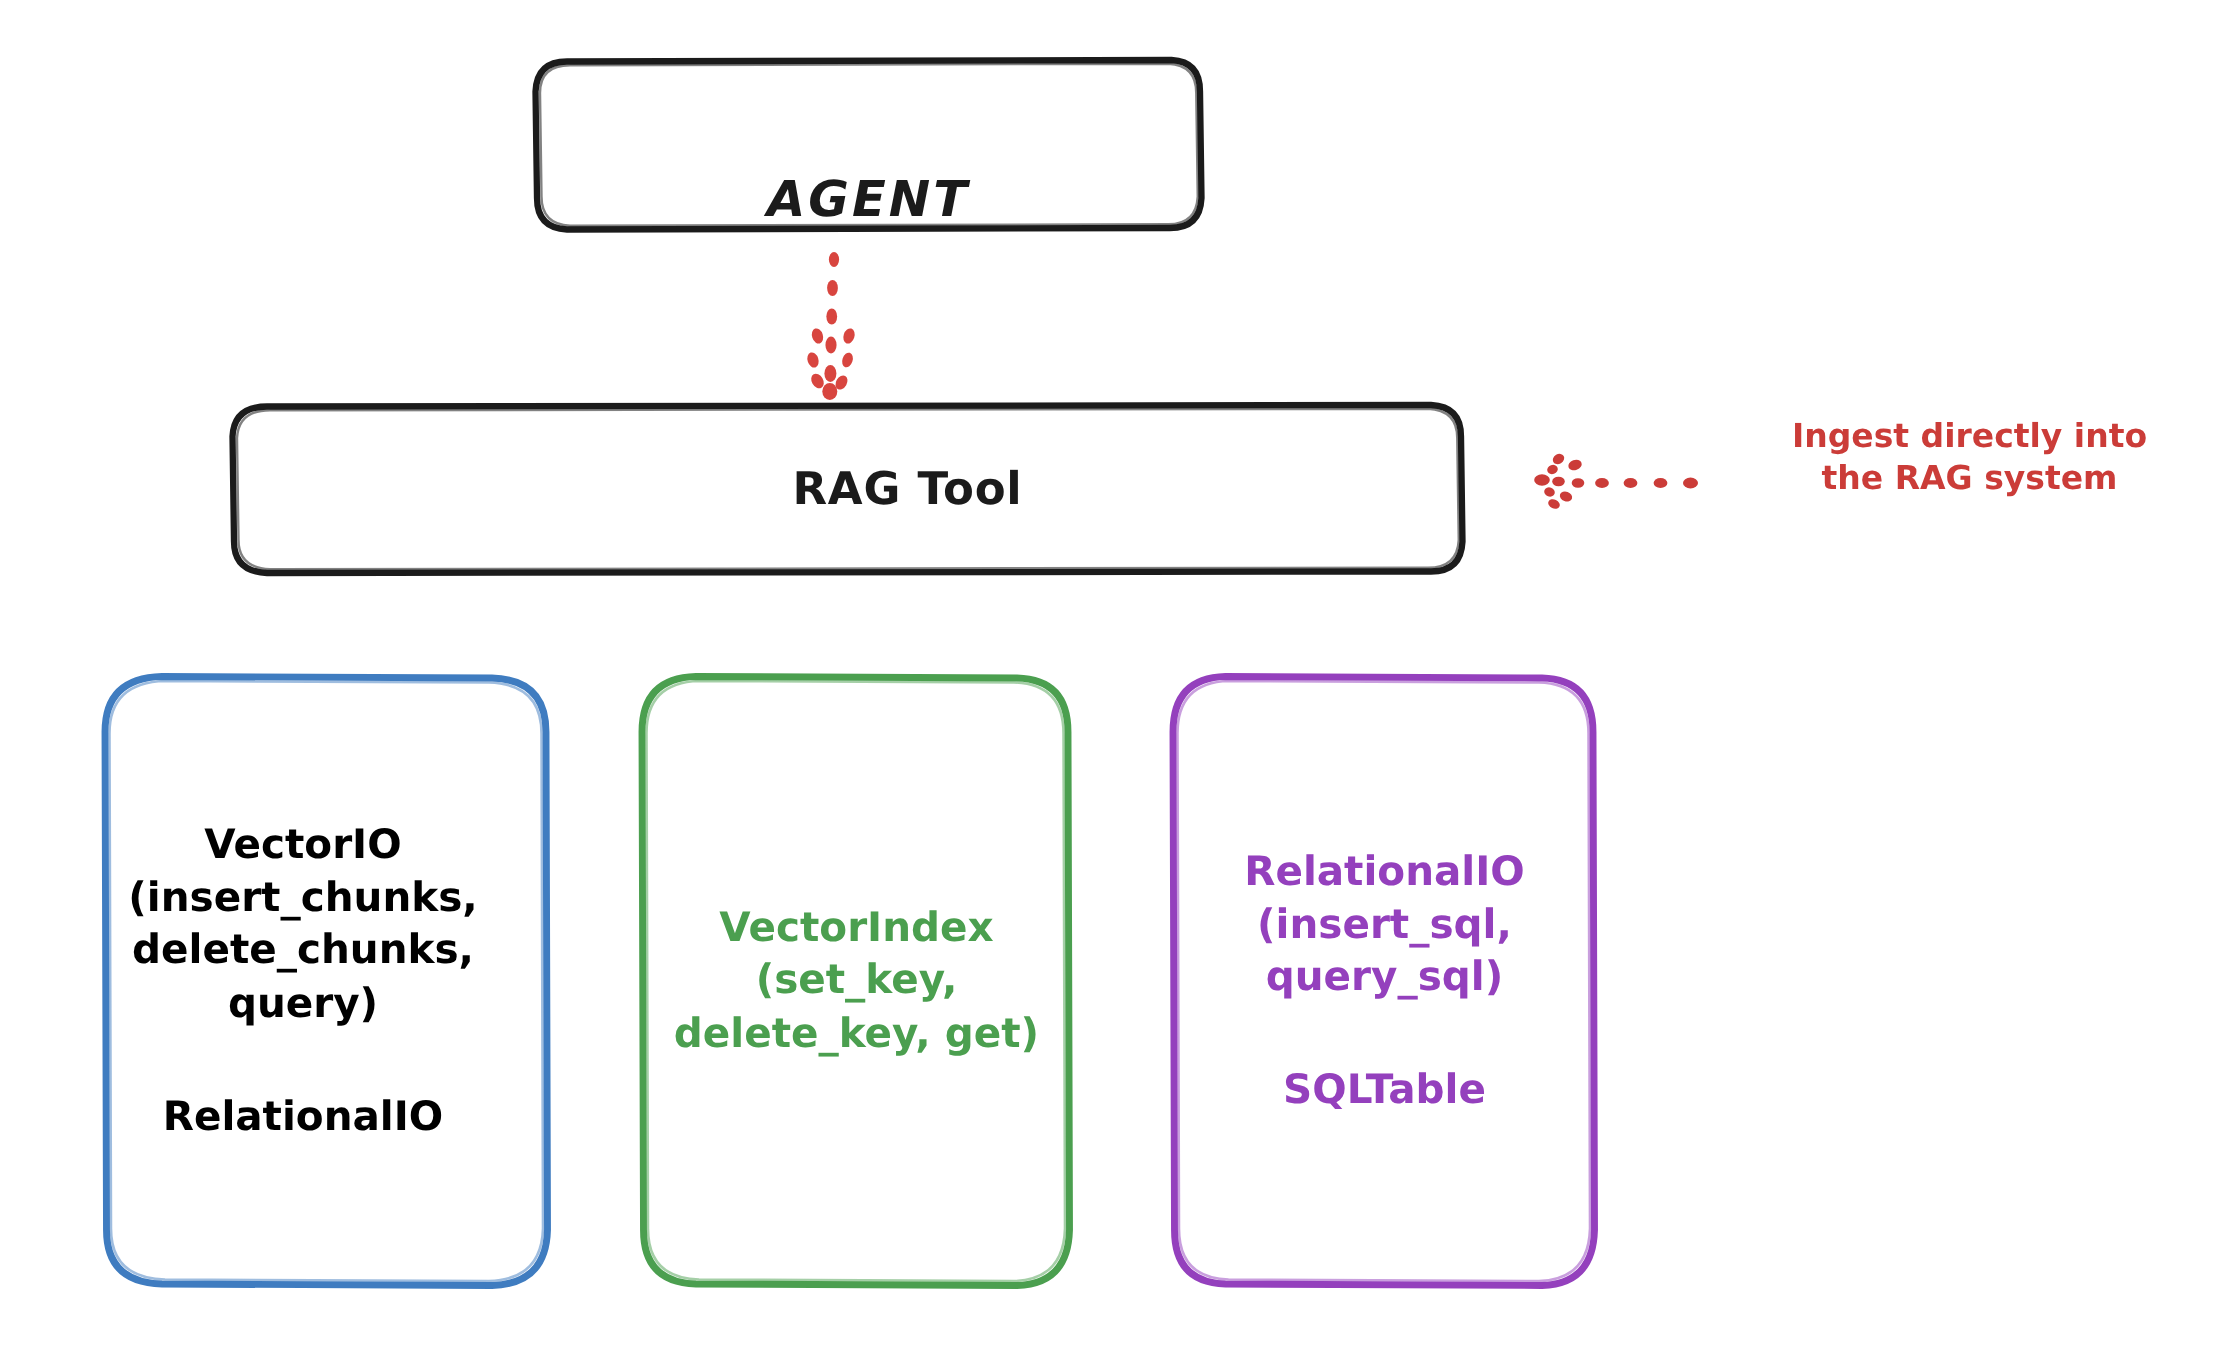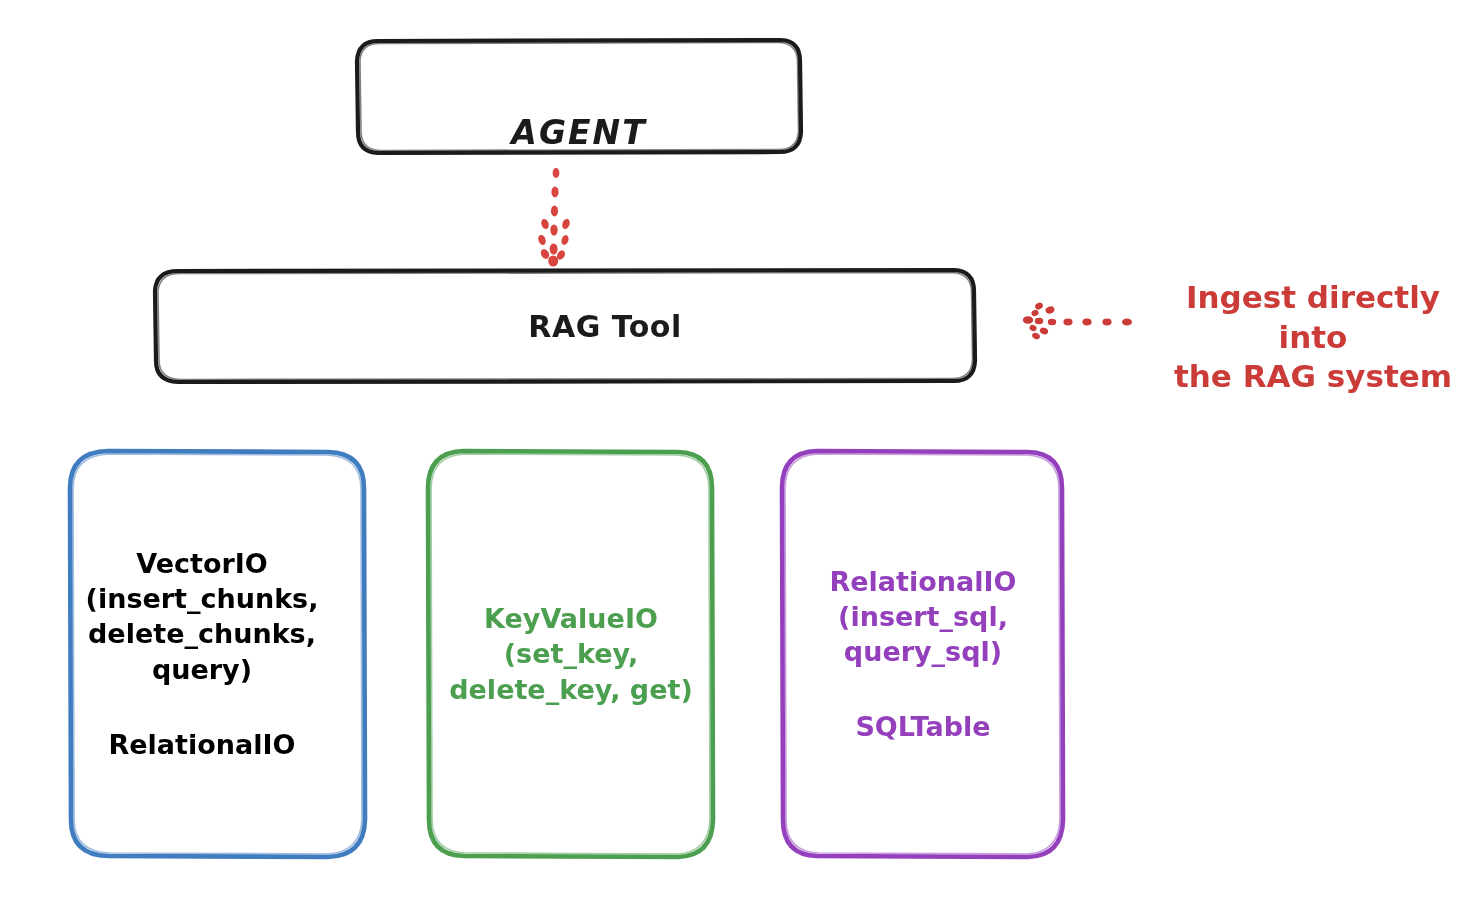--- a/index.html
+++ b/index.html
@@ -111,21 +111,21 @@
   }
 
   
   #ingest-annotation {
     position: absolute;
     left: 1148px;
     top: 278px;
     width: 330px;
     color: #cb3c38;
     font-family: "DejaVu Sans", sans-serif;
-    font-size: 31px;
+    font-size: 22px;
     line-height: 1.28;
     text-align: center;
     white-space: pre-line;
     font-weight: 600;
     pointer-events: none;
   }
 </style>
 </head>
 <body>
 
@@ -201,21 +201,21 @@
 
   <div class="node-label io-node-text" id="vectorio-text">
     <div class="io-methods">VectorIO
 (insert_chunks,
 delete_chunks,
 query)</div>
     <div class="io-index">RelationalIO</div>
   </div>
 
   <div class="node-label io-node-text" id="keyvalueio-text">
-    <div class="io-methods">KeyValueIO
+    <div class="io-methods">VectorIndex
 (set_key,
 delete_key, get)</div>
   </div>
 
   <div class="node-label io-node-text" id="relationalio-text">
     <div class="io-methods">RelationalIO
 (insert_sql,
 query_sql)</div>
     <div class="io-index">SQLTable</div>
   </div>

